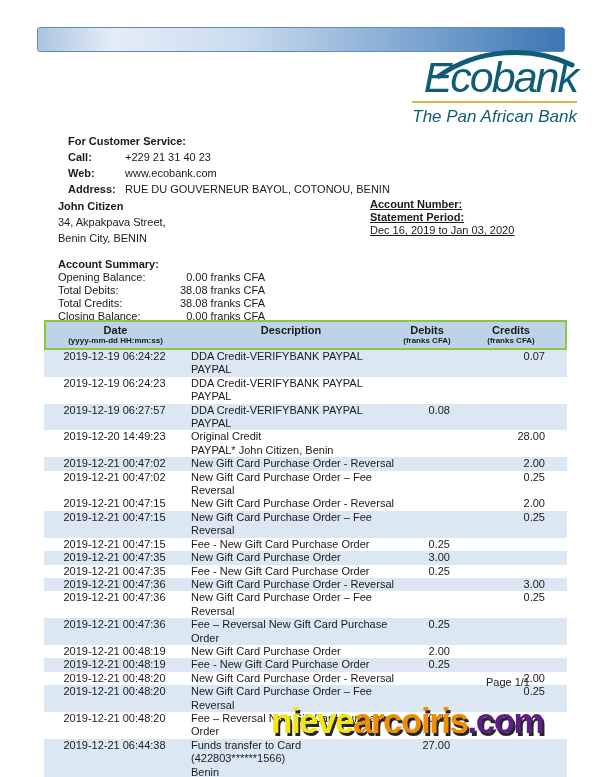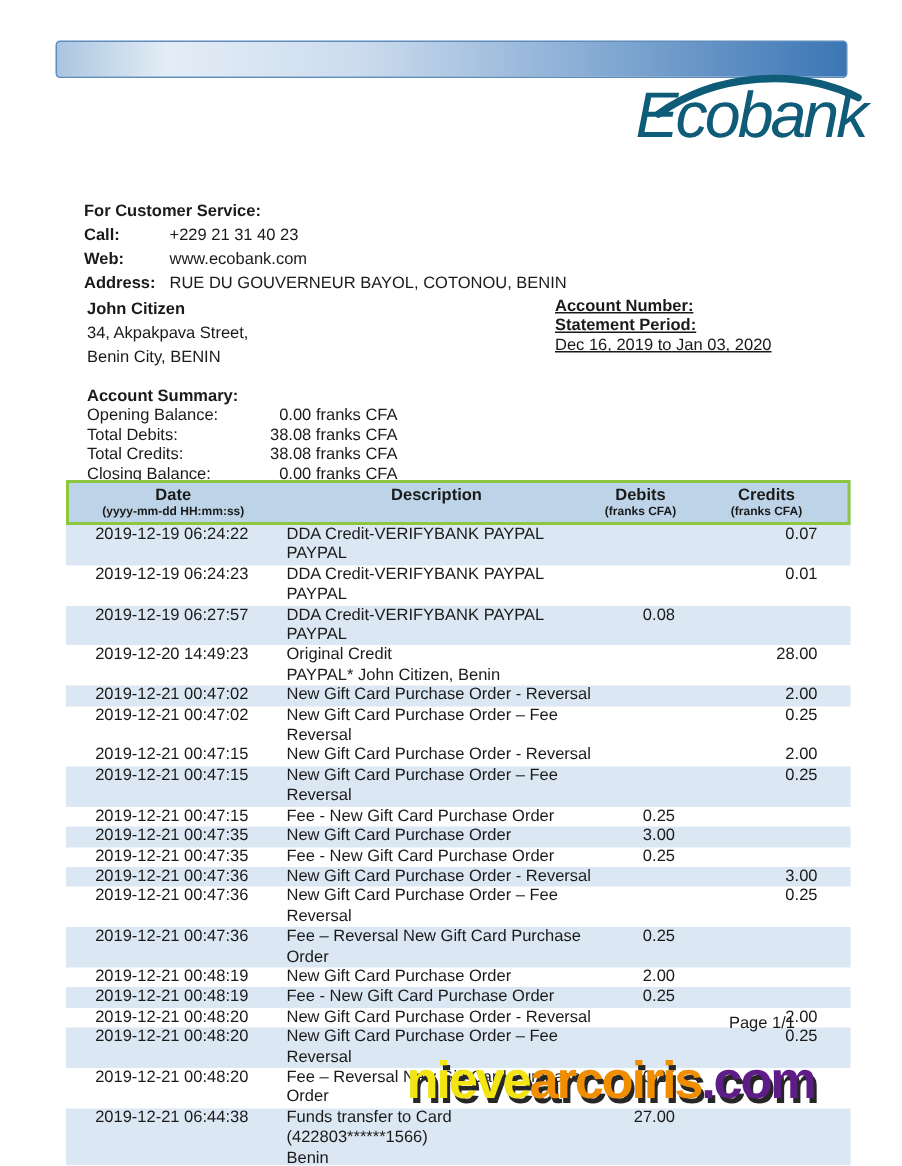--- a/index.html
+++ b/index.html
@@ -29,21 +29,21 @@
   .tagline {
     display: inline-block; margin-top: 1px; padding-top: 4px;
     border-top: 2px solid var(--gold, #d9b54a);
     font-size: 17px; font-style: italic; color: var(--teal, #0e5c77);
   }
 
   .txt { font-size: 11px; line-height: 16px; }
   .bold { font-weight: bold; }
 
   
-  .cs { position: absolute; left: 56px; top: 133px; width: 360px; }
+  .cs { position: absolute; left: 68px; top: 133px; width: 360px; }
   .cs-row { display: flex; }
   .cs-label { width: 57px; font-weight: bold; font-size: 11px; line-height: 16px; }
   .cs-value { font-size: 11px; line-height: 16px; }
 
   
   .holder { position: absolute; left: 58px; top: 198px; width: 250px; }
 
   
   .acct { position: absolute; left: 370px; top: 198px; width: 210px; text-decoration: underline; }
   .acct div { font-size: 11px; line-height: 13px; }
@@ -96,20 +96,21 @@
 
 <div class="page">
 
   <div class="topbar"></div>
 
   <div class="logo">
     <svg class="swoosh" viewBox="0 0 142 36" xmlns="http://www.w3.org/2000/svg">
       <path d="M4 31 C 42 4, 96 0, 137 20" fill="none" stroke="#0e5c77" stroke-width="5" stroke-linecap="round"></path>
     </svg>
     <div class="logo-text">Ecobank</div>
+    <div class="tagline">The Pan African Bank</div>
   </div>
 
   <div class="cs">
     <div class="txt bold">For Customer Service:</div>
     <div>
         <div class="cs-row">
           <div class="cs-label">Call:</div>
           <div class="cs-value">+229 21 31 40 23</div>
         </div>
         <div class="cs-row">
@@ -185,21 +186,20 @@
           <div class="c-debit"></div>
           <div class="c-credit">0.07</div>
         </div>
         <div class="trow">
           <div class="c-date">2019-12-19 06:24:23</div>
           <div class="c-desc">
             <div class="desc-line">DDA Credit-VERIFYBANK PAYPAL</div>
             <div class="desc-line">PAYPAL</div>
           </div>
           <div class="c-debit"></div>
-          <div class="c-credit">0.01</div>
         </div>
         <div class="trow shaded">
           <div class="c-date">2019-12-19 06:27:57</div>
           <div class="c-desc">
             <div class="desc-line">DDA Credit-VERIFYBANK PAYPAL</div>
             <div class="desc-line">PAYPAL</div>
           </div>
           <div class="c-debit">0.08</div>
           <div class="c-credit"></div>
         </div>

